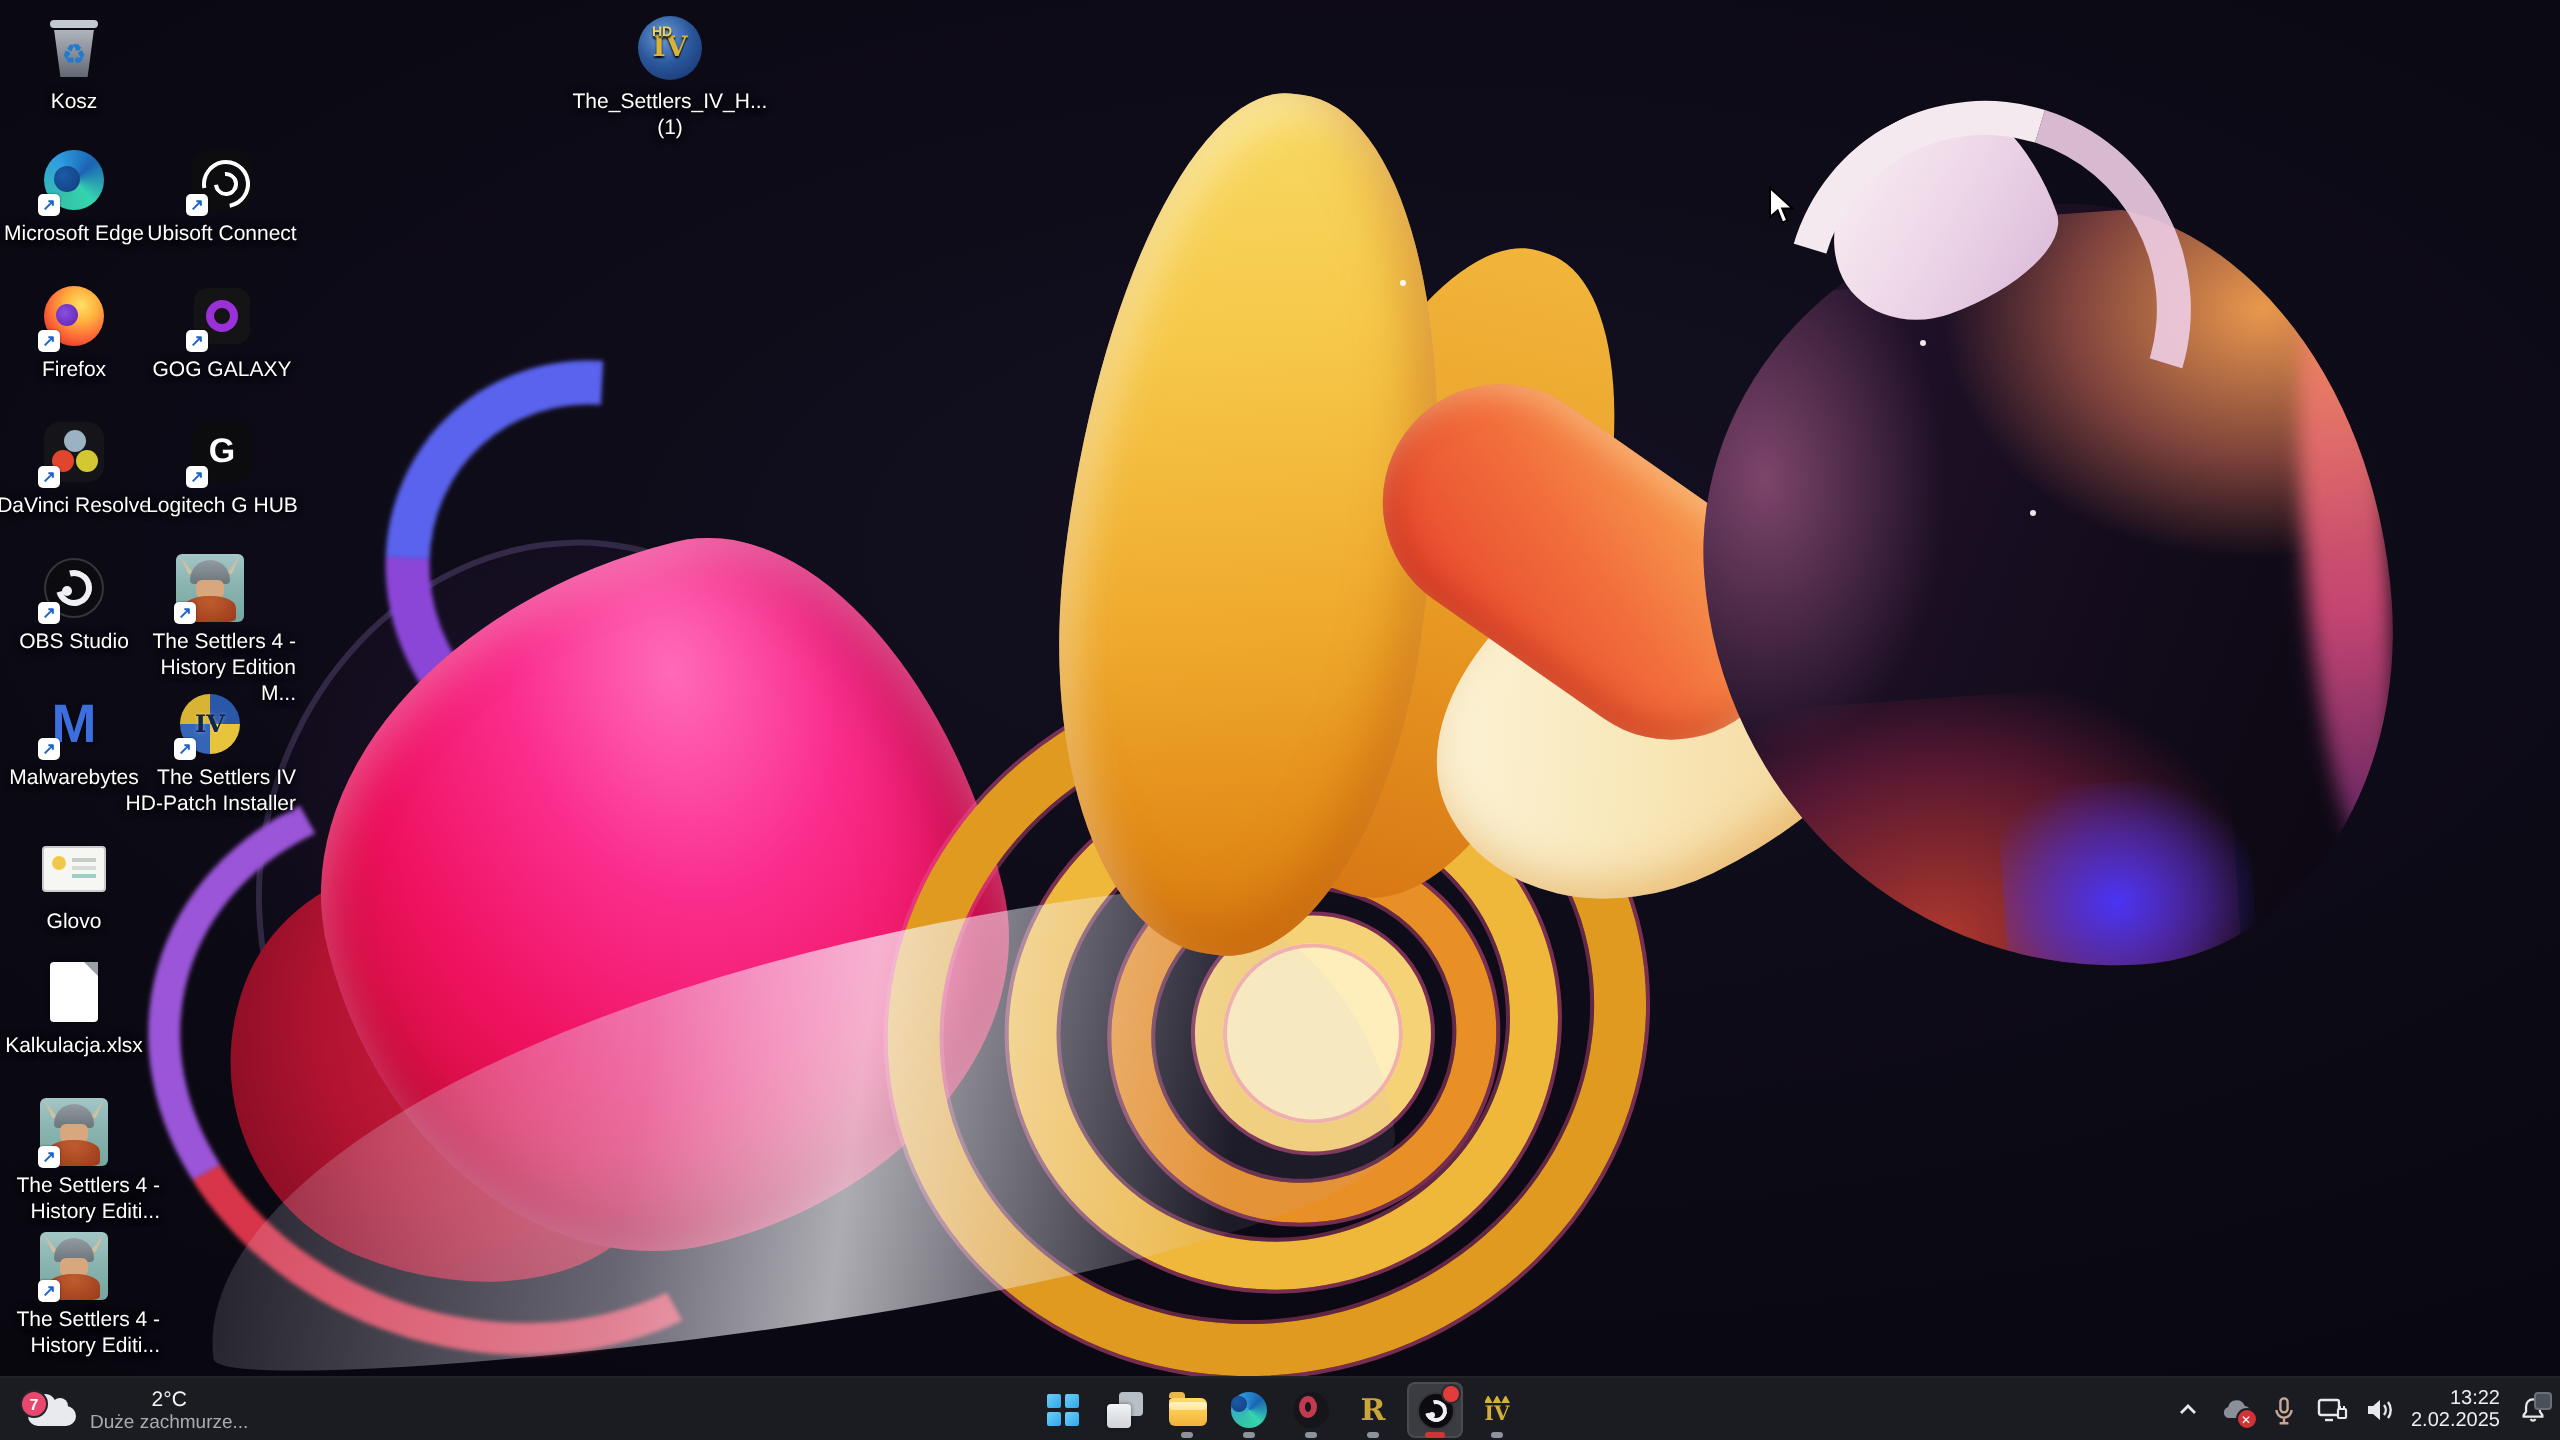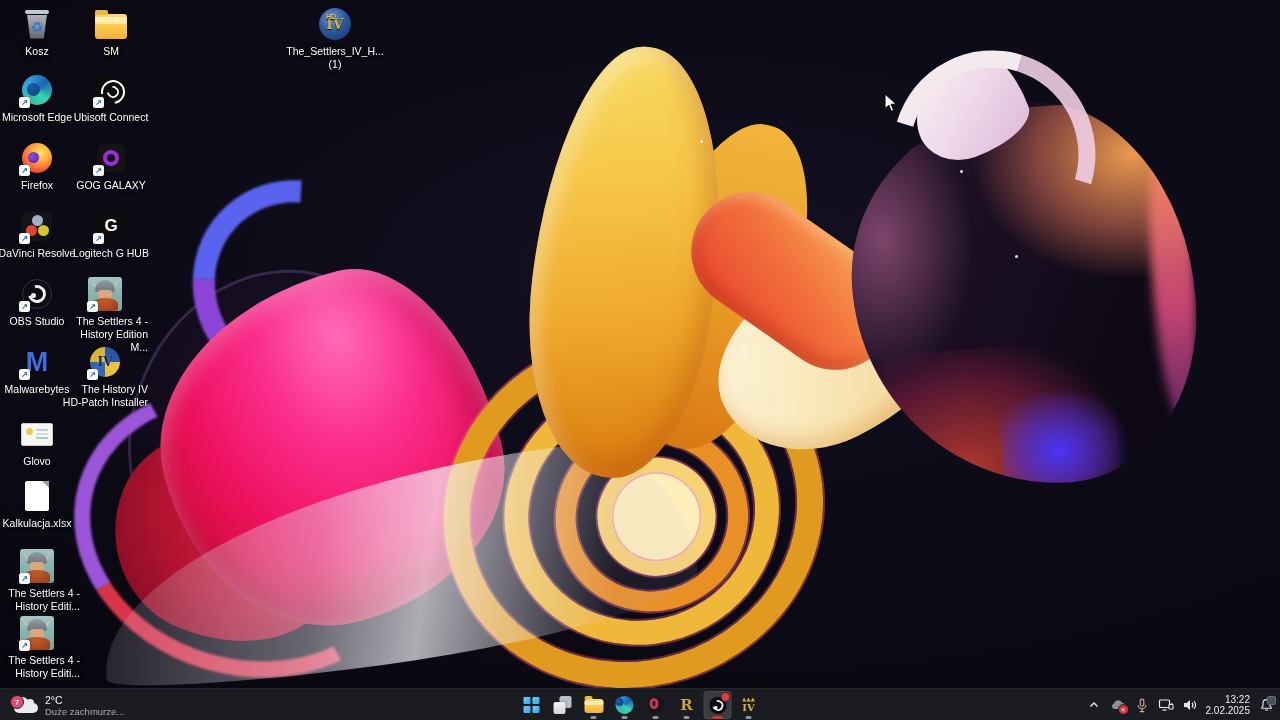--- a/index.html
+++ b/index.html
@@ -175,21 +175,21 @@
   .taskbar{position:absolute;left:0;right:0;bottom:0;height:32px;background:#1b1c22;
       border-top:1px solid rgba(255,255,255,.04);box-sizing:border-box;}
   .tb-weather{position:absolute;left:8px;top:0;height:32px;display:flex;align-items:center;gap:7px;
       padding:0 6px;border-radius:4px;}
   .cloud{width:24px;height:10px;background:#e8eaee;border-radius:8px;position:relative;margin-top:6px;}
   .cloud::before{content:"";position:absolute;width:11px;height:11px;border-radius:50%;background:#e8eaee;top:-6px;left:3px;}
   .cloud::after{content:"";position:absolute;width:8px;height:8px;border-radius:50%;background:#e8eaee;top:-4px;left:12px;}
   .wbadge{position:absolute;top:-8px;left:-4px;width:12px;height:12px;border-radius:50%;background:#e8486e;
       color:#fff;font-size:8px;font-weight:bold;display:flex;align-items:center;justify-content:center;
       border:1.5px solid #23242a;}
-  .wx-temp{font-size:10.5px;color:#f2f3f5;line-height:12px;}
+  .wx-temp{font-size:10.5px;color:#f2f3f5;line-height:12px;text-align:center;}
   .wx-cond{font-size:9.5px;color:#a8abb2;line-height:11px;}
   .tb-center{position:absolute;left:50%;top:0;transform:translateX(-50%);height:32px;
       display:flex;align-items:center;gap:3px;}
   .tbtn{width:28px;height:28px;border-radius:4px;display:flex;align-items:center;justify-content:center;
       position:relative;cursor:pointer;}
   .tbtn.active{background:rgba(255,255,255,.14);box-shadow:inset 0 0 0 1px rgba(255,255,255,.08);}
   .ind{position:absolute;bottom:0px;left:50%;transform:translateX(-50%);width:6px;height:3px;
       border-radius:2px;background:#8d939b;}
   .ind.red{background:#d13438;width:10px;}
   .win{width:16px;height:16px;display:grid;grid-template-columns:1fr 1fr;grid-template-rows:1fr 1fr;gap:2px;}
@@ -346,26 +346,20 @@
           <i class="hornr"></i>
           <i class="helm"></i>
           <i class="face"></i>
           <i class="beard"></i>
         </div>
       <span class="sc">↗</span>
       </div>
     <div class="lbl">The Settlers 4 - History Editi...</div>
   </div>
 
-  <div class="dicon" style="left:68px;top:6px">
-    <div class="art">
-        <div class="fold"></div>
-      </div>
-    <div class="lbl">SM</div>
-  </div>
   <div class="dicon" style="left:68px;top:72px">
     <div class="art">
         <div class="ubi"></div>
       <span class="sc">↗</span>
       </div>
     <div class="lbl">Ubisoft Connect</div>
   </div>
   <div class="dicon" style="left:68px;top:140px">
     <div class="art">
         <div class="gog"></div>
@@ -393,21 +387,21 @@
       </div>
     <div class="lbl">The Settlers 4 - History Edition M...</div>
   </div>
   <div class="dicon w98" style="left:62px;top:344px">
     <div class="art">
         <div class="hdp">
           <span>IV</span>
         </div>
       <span class="sc">↗</span>
       </div>
-    <div class="lbl">The History IV HD-Patch Installer</div>
+    <div class="lbl">The Settlers IV HD-Patch Installer</div>
   </div>
 
   <div class="dicon wide" style="left:283px;top:6px">
     <div class="art">
         <div class="s4r">
       <span class="iv">IV</span>
           <span class="hd">HD</span>
         </div>
       </div>
     <div class="lbl">The_Settlers_IV_H...</div>

